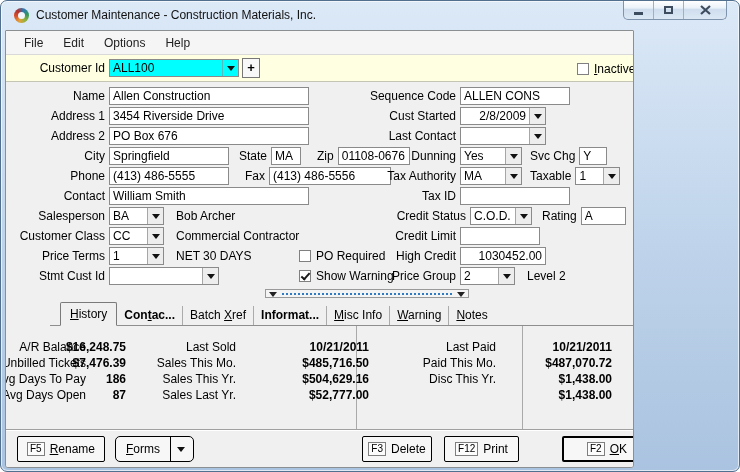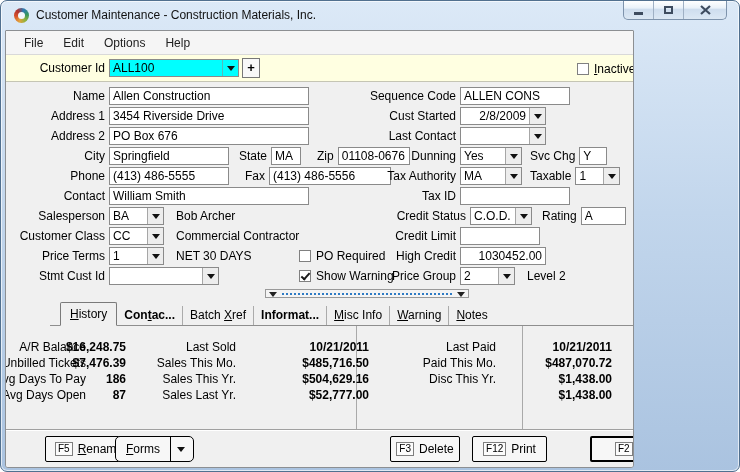--- a/index.html
+++ b/index.html
@@ -89,21 +89,21 @@
   .statspanel { flex: 1; position: relative; background: #F0F0F0; }
   .vdiv { position: absolute; top: 0; bottom: 0; width: 1px; background: #A9A9A9; }
   .scol { position: absolute; top: 13px; text-align: right; }
   .scol div { line-height: 16px; height: 16px; }
   .scol.vals div { font-weight: bold; }
 
   .buttonbar { height: 38px; flex: none; position: relative; border-top: 1px solid #A0A0A0;
     box-shadow: inset 0 1px 0 #FFFFFF; background: #F0F0F0; }
   .btn { position: absolute; top: 6px; height: 26px; background: #F7F7F7; border: 1px solid #000;
     display: flex; align-items: center; justify-content: center; font: 12px "Liberation Sans", sans-serif;
-    border-radius: 2px; cursor: default; margin-left: 28px; }
+    border-radius: 2px; cursor: default; }
   .btn.ok { border: 2px solid #000; }
   .btn.cancel { border: 1px solid #A8A8A8; color: #8F8F8F; background: #7f1d1d; }
   .key { display: inline-block; border: 1px solid #7F7F7F; background: #FCFCFC; font-size: 10px;
     padding: 0 2px; margin-right: 5px; line-height: 12px; }
   .splitbtn { position: absolute; top: 6px; height: 26px; display: flex; border: 1px solid #000;
     background: #F7F7F7; border-radius: 5px; }
   .sb-main { border: none; background: transparent; font: 12px "Liberation Sans", sans-serif; padding: 0 10px; }
   .sb-arrow { border: none; border-left: 1px solid #000; background: transparent; width: 20px;
     display: flex; align-items: center; justify-content: center; }
   .tri { width: 0; height: 0; border: 4px solid transparent; border-top: 5px solid #111; margin-top: 5px; }

